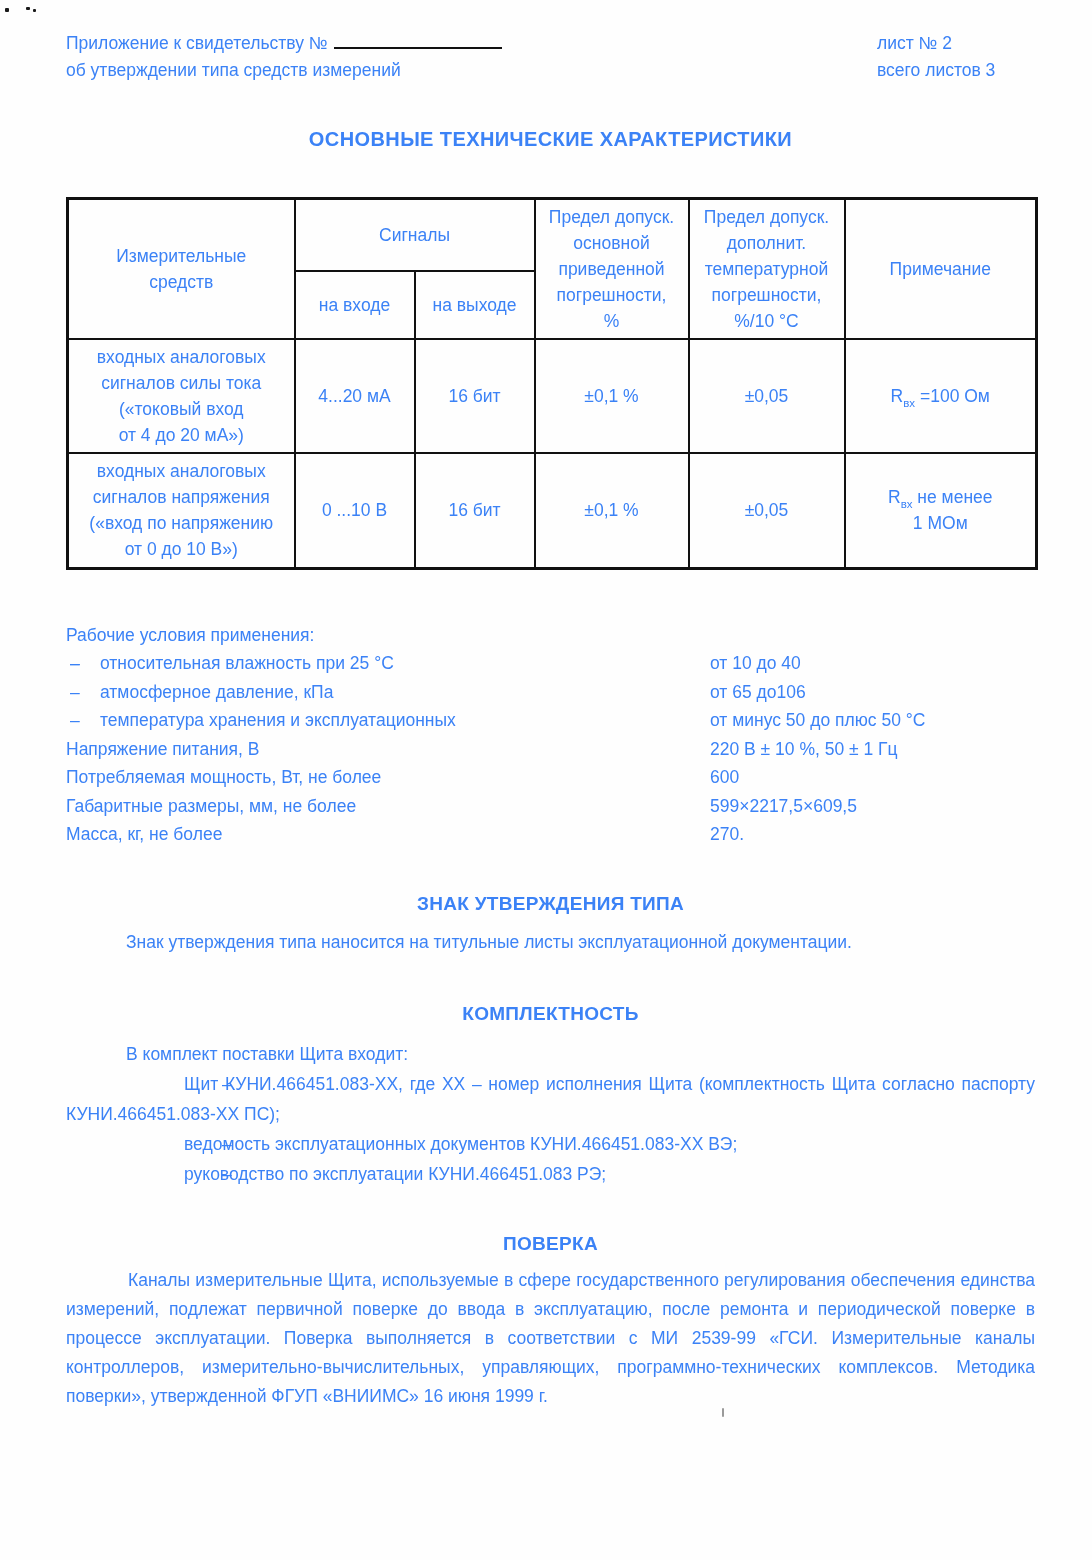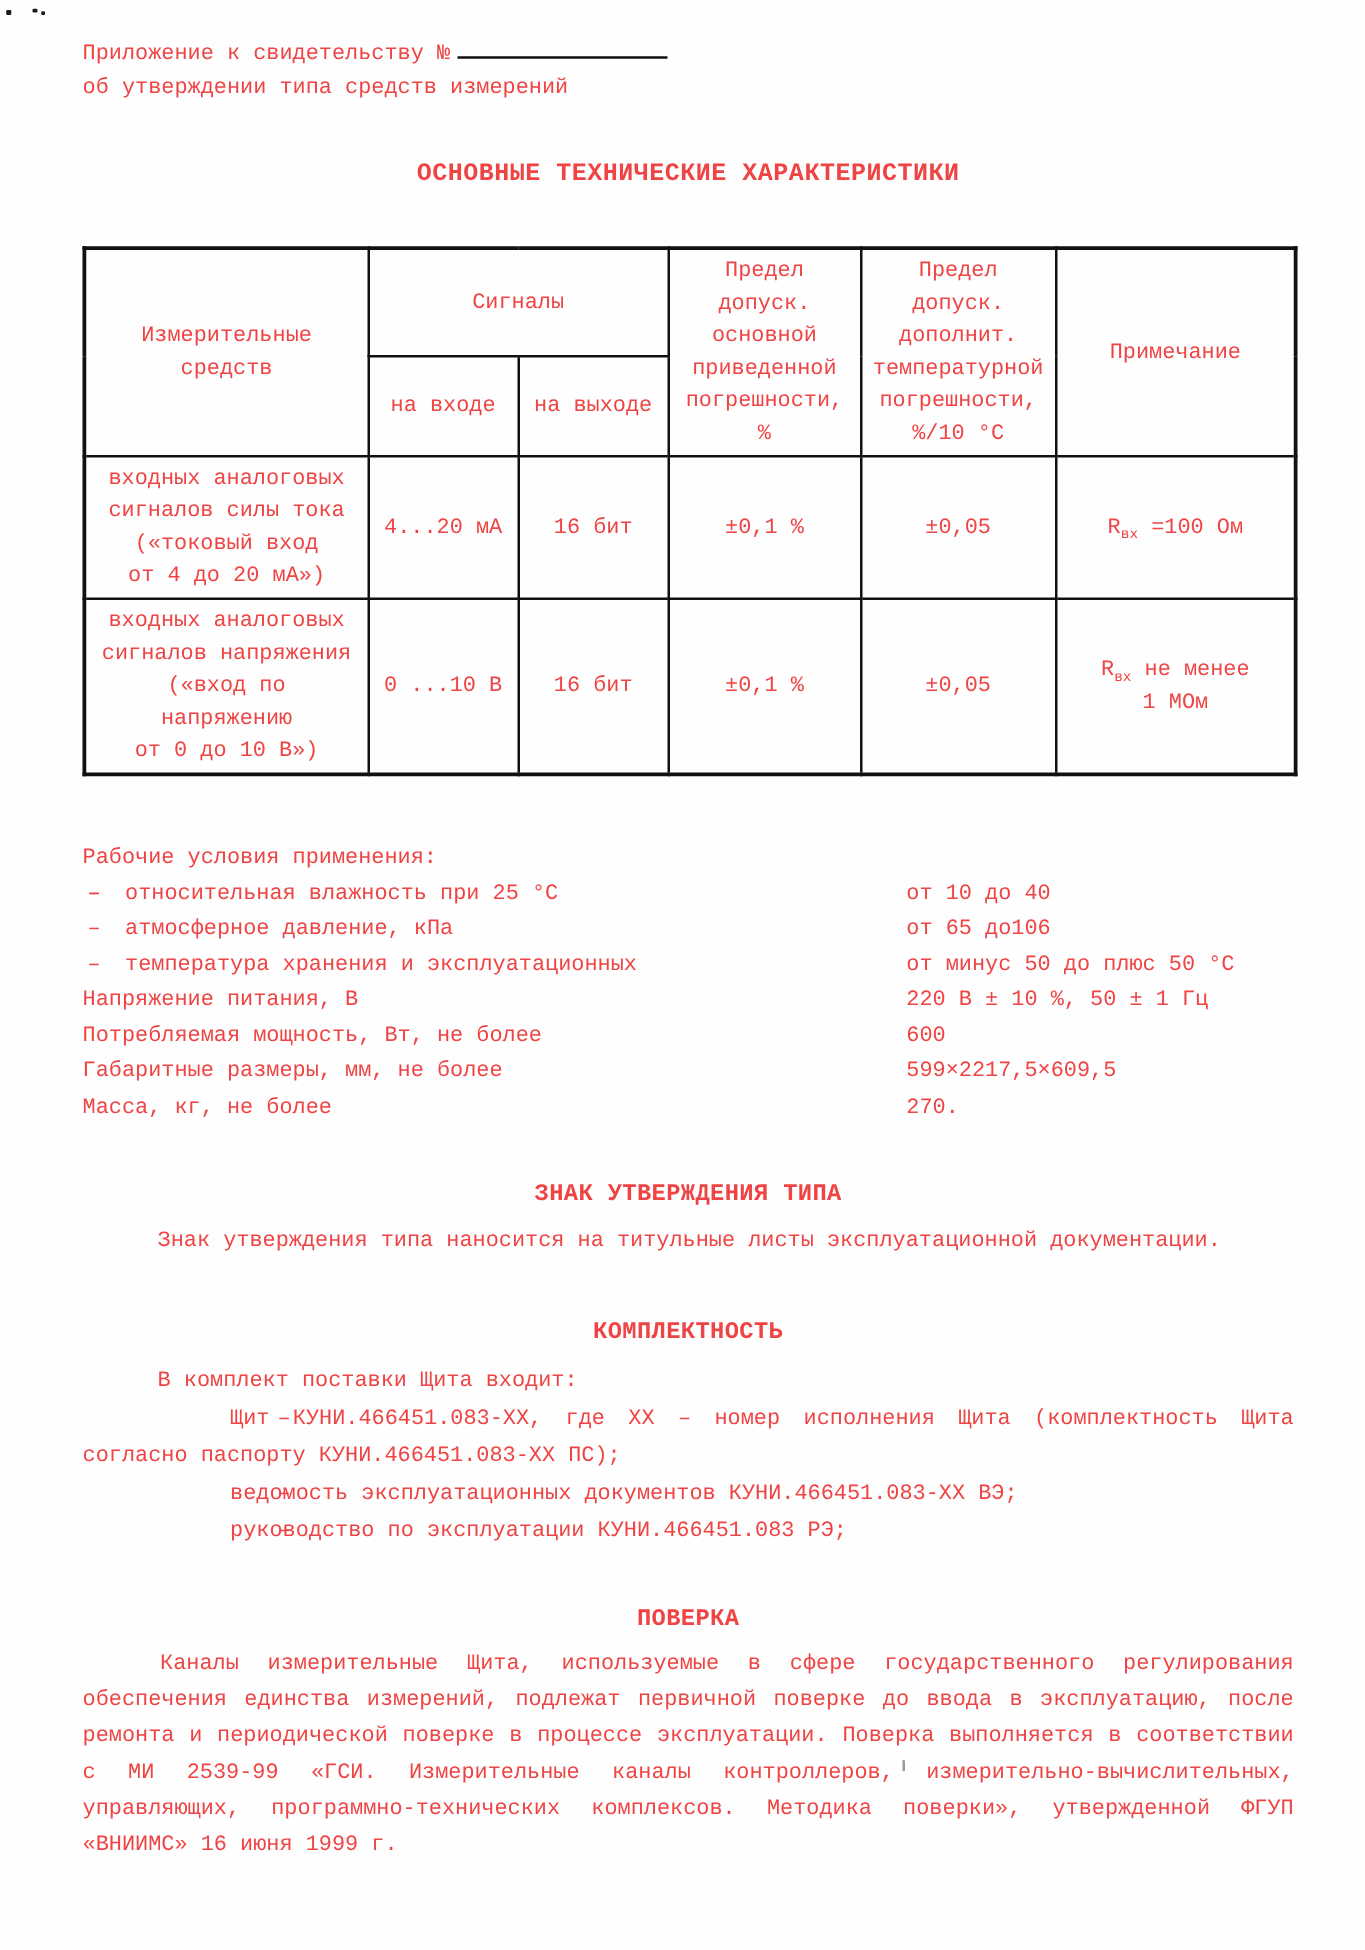--- a/index.html
+++ b/index.html
@@ -2,22 +2,22 @@
 <html><head>
 <meta charset="utf-8">
 <style>
   * { margin: 0; padding: 0; box-sizing: border-box; }
   html, body { background: #ffffff; }
   .page {
     position: relative;
     width: 1092px;
     height: 1560px;
     background: #fefefe;
-    color: #ef4444;
-    font-family: Liberation Mono, monospace;
+    color: #3b82f6;
+    font-family: Liberation Sans, sans-serif;
     font-size: 17.5px;
     overflow: hidden;
   }
   .content { padding: 30px 57px 0 66px; }
 
   
   .speck { position: absolute; background: #1a1a1a; border-radius: 1px; }
   .speck-1 { left: 5px;  top: 8px;  width: 4px; height: 4px; }
   .speck-2 { left: 26px; top: 7px;  width: 4px; height: 3px; }
   .speck-3 { left: 33px; top: 9px;  width: 3px; height: 3px; }
@@ -68,21 +68,21 @@
   tr.hdr-sub  { height: 65px; }
   tr.row-1 { height: 113px; }
   tr.row-2 { height: 115px; }
   sub.rsub { font-size: 11.5px; line-height: 0; }
 
   .conditions { margin-top: 51px; line-height: 28.5px; }
   .cond-row { position: relative; }
   .cond-row .dash { position: absolute; left: 4px; }
   .cond-row .lbl-indent { margin-left: 34px; display: inline-block; }
   .cond-row .lbl { margin-left: 0; display: inline-block; }
-  .cond-row .val { position: absolute; left: 659px; top: 0; white-space: nowrap; }
+  .cond-row .val { position: absolute; left: 644px; top: 0; white-space: nowrap; }
 
   .section-title {
     text-align: center;
     font-weight: bold;
     font-size: 19px;
     letter-spacing: 0.3px;
   }
   .t-approval { margin-top: 44px; }
   .approval-body { margin-top: 13px; text-indent: 60px; line-height: 29px; }
 
@@ -109,20 +109,24 @@
   <div class="speck speck-2"></div>
   <div class="speck speck-3"></div>
   <div class="speck speck-4"></div>
 
   <div class="content">
 
     <div class="doc-header">
       <div class="left">
         <div><span>Приложение к свидетельству №</span><span class="blank-line"></span></div>
         <div>об утверждении типа средств измерений</div>
+      </div>
+      <div class="right">
+        <div>лист № 2</div>
+        <div>всего листов 3</div>
       </div>
     </div>
 
     <div class="main-title">ОСНОВНЫЕ ТЕХНИЧЕСКИЕ ХАРАКТЕРИСТИКИ</div>
 
     <table class="spec">
       <colgroup>
         <col class="c1">
           <col class="c2">
           <col class="c3">

